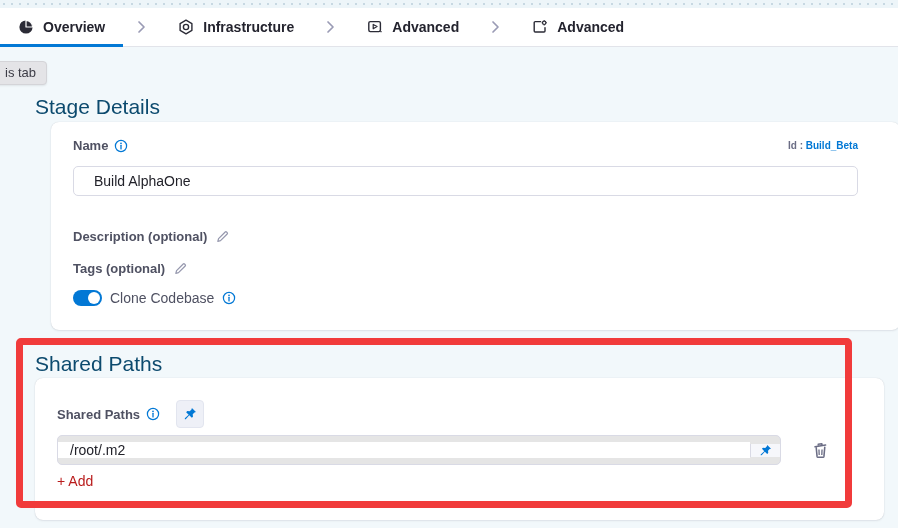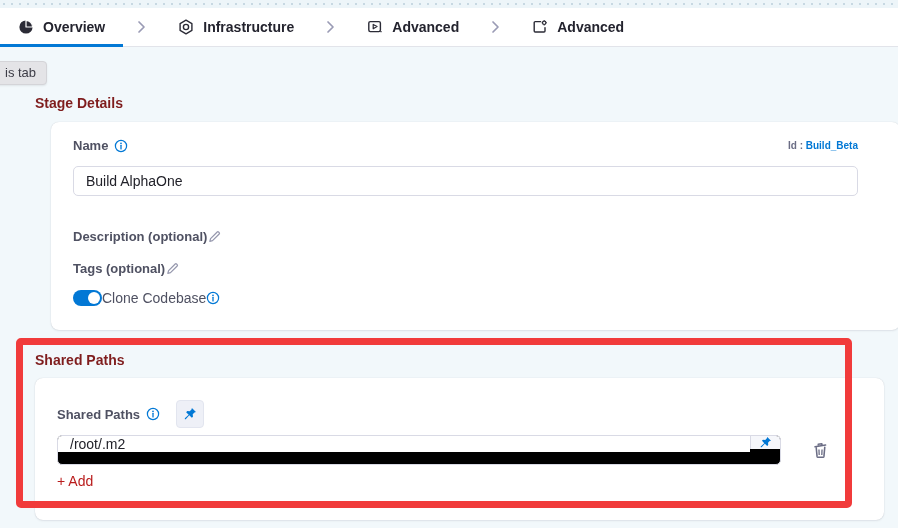--- a/index.html
+++ b/index.html
@@ -41,21 +41,21 @@
   
   .tooltip-chip {
     position:absolute; left:-10px; top:61px;
     background:#e4e4e7; border:1px solid #d4d4d8; border-radius:4px;
     padding:3px 10px 4px 14px; font-size:13px; color:#3c3c46;
     box-shadow:0 1px 2px rgba(0,0,0,.08);
   }
   
   .section-heading {
     position:absolute; left:35px;
-    font-size:14px; font-weight:700; color:#7f1d1d;
+    font-size:21px; font-weight:400; color:#0c4a6e;
   }
   #heading-stage { top:95px; }
   #heading-shared { top:352px; }
   
   .card {
     position:absolute; left:35px; width:849px; background:#ffffff;
     border-radius:8px; box-shadow:0 0 1px rgba(40,41,61,.2), 0 1px 2px rgba(96,97,112,.12);
   }
   #card-stage { top:122px; height:208px;margin-left:16px; }
   #card-shared { top:378px; height:142px; }
@@ -65,23 +65,23 @@
     font-size:13px; font-weight:600; color:#4f5162;
   }
   #name-row { position:absolute; left:22px; right:42px; top:16px;
     display:flex; justify-content:space-between; align-items:center; }
   .id-line { font-size:10px; color:#6b6d85; font-weight:600; }
   .id-line a { color:#0278d5; text-decoration:none; font-weight:600; }
   .text-input {
     position:absolute; left:22px; top:44px; width:785px; height:30px;
     border:1px solid #d9dae5; border-radius:5px; background:#fff;
     font-family:"Liberation Sans","DejaVu Sans",sans-serif;
-    font-size:14px; color:#22222a; padding:0 12px; outline:none;
-  }
-  .opt-row { position:absolute; left:22px; display:flex; align-items:center; 
+    font-size:14px; color:#22222a; padding:0 20px; outline:none;
+  }
+  .opt-row { position:absolute; left:22px; display:flex; align-items:center; gap:8px;
     font-size:13px; font-weight:600; color:#4f5162; }
   #desc-row { top:107px; }
   #tags-row { top:139px;justify-content:center; }
   #clone-row { top:168px; }
   .toggle {
     width:29px; height:16px; border-radius:9px; background:#0278d5;
     position:relative; cursor:pointer; flex:0 0 auto;
   }
   .toggle .knob {
     position:absolute; top:2px; right:2px; width:12px; height:12px;
@@ -92,21 +92,21 @@
   #sp-label-row { position:absolute; left:22px; top:22px; display:flex; align-items:center; gap:6px;
     font-size:13px; font-weight:600; color:#4f5162; }
   .pin-btn {
     margin-left:10px; width:28px; height:28px; border-radius:4px;
     background:#eef0f7; border:1px solid #e2e5ef;
     display:flex; align-items:center; justify-content:center; cursor:pointer;
   }
   #sp-input-row { position:absolute; left:22px; top:57px; display:flex; align-items:center; }
   .input-with-pin {
     width:724px; height:30px; border:1px solid #d9dae5; border-radius:5px;
-    background:#000000; display:flex; align-items:flex-start; overflow:hidden;
+    background:#e5e5e5; display:flex; align-items:center; overflow:hidden;
   }
   .input-with-pin input {
     flex:1; border:none; outline:none; padding:0 12px;
     font-family:"Liberation Sans","DejaVu Sans",sans-serif;
     font-size:14px; color:#22222a;
   }
   .pin-segment {
     width:30px; background:#f6f7fb; border-left:1px solid #d9dae5;
     display:flex; align-items:center; justify-content:center; cursor:pointer;
   }

